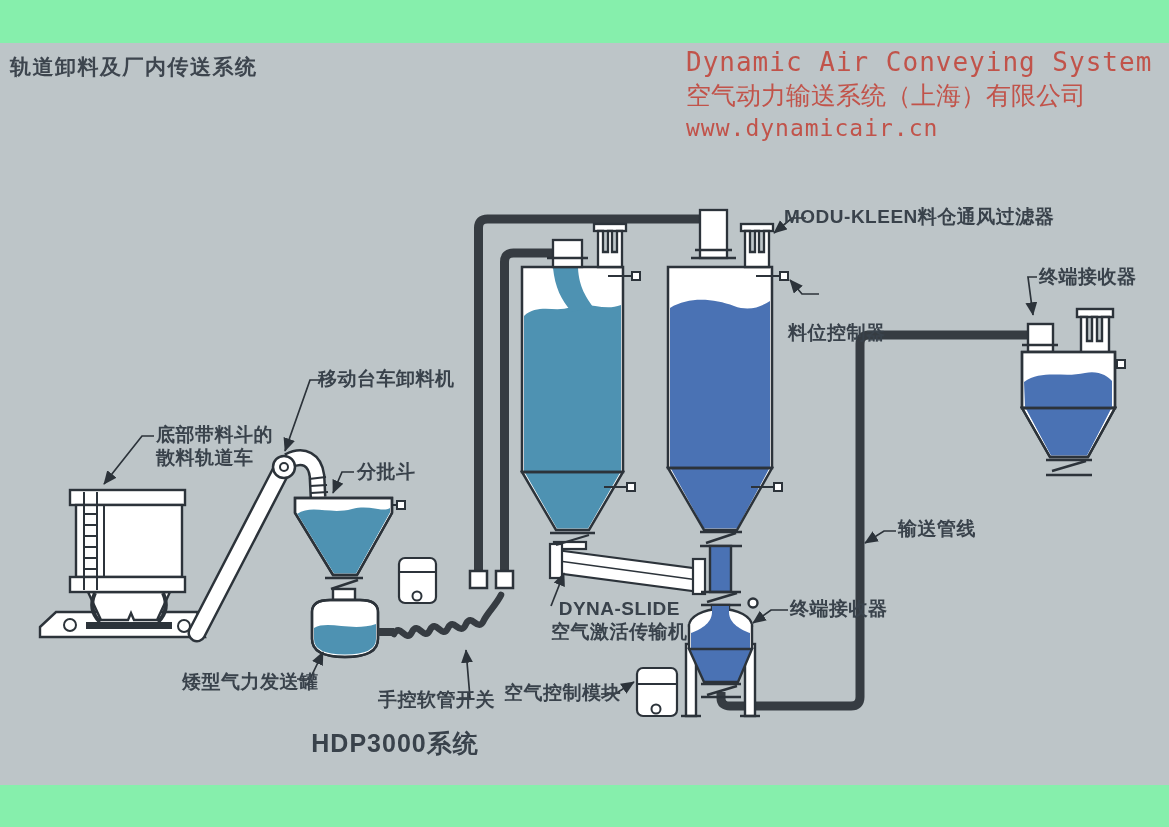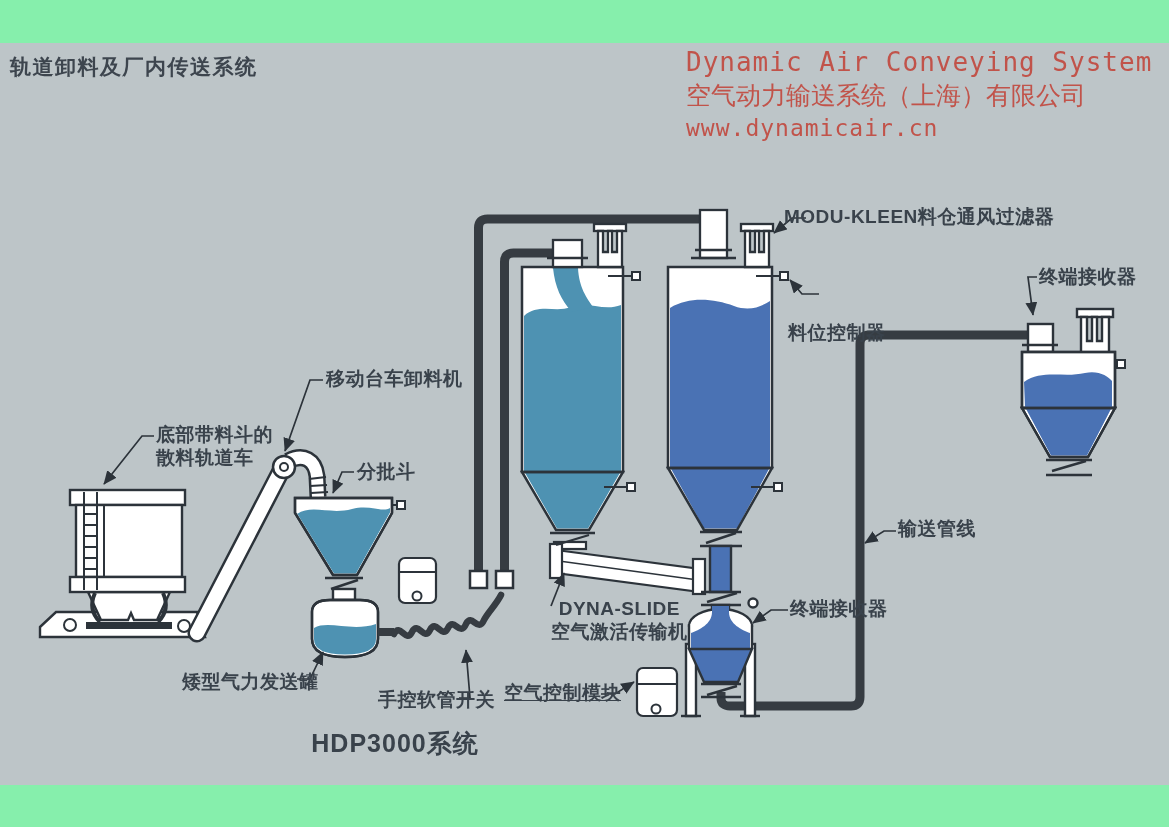--- a/index.html
+++ b/index.html
@@ -222,26 +222,26 @@
     </g>
   </svg>
 
   <div class="title">轨道卸料及厂内传送系统</div>
   <div class="brand b1">Dynamic Air Conveying System</div>
   <div class="brand b2">空气动力输送系统（上海）有限公司</div>
   <div class="brand b3">www.dynamicair.cn</div>
 
   <div class="lbl" style="left:156px;top:423px;">底部带料斗的
 散料轨道车</div>
-  <div class="lbl" style="left:326px;top:367px;">移动台车卸料机</div>
+  <div class="lbl" style="left:318px;top:367px;">移动台车卸料机</div>
   <div class="lbl" style="left:357px;top:460px;">分批斗</div>
   <div class="lbl" style="left:182px;top:670px;">矮型气力发送罐</div>
   <div class="lbl" style="left:358px;top:688px;margin-left:20px;">手控软管开关</div>
   <div class="sys" style="left:272px;top:727px;margin-left:38px;">HDP3000系统</div>
-  <div class="lbl" style="left:504px;top:681px;text-decoration:underline;">空气控制模块</div>
+  <div class="lbl" style="left:504px;top:681px;">空气控制模块</div>
   <div class="lbl" style="left:551px;top:597px;text-align:center;">DYNA-SLIDE
 空气激活传输机</div>
   <div class="lbl" style="left:790px;top:597px;">终端接收器</div>
   <div class="lbl" style="left:784px;top:205px;">MODU-KLEEN料仓通风过滤器</div>
   <div class="lbl" style="left:788px;top:282px;margin-top:39px;">料位控制器</div>
   <div class="lbl" style="left:1039px;top:265px;">终端接收器</div>
   <div class="lbl" style="left:898px;top:519px;font-family:Liberation Mono, monospace;">输送管线</div>
 </div>
 
 </body></html>

